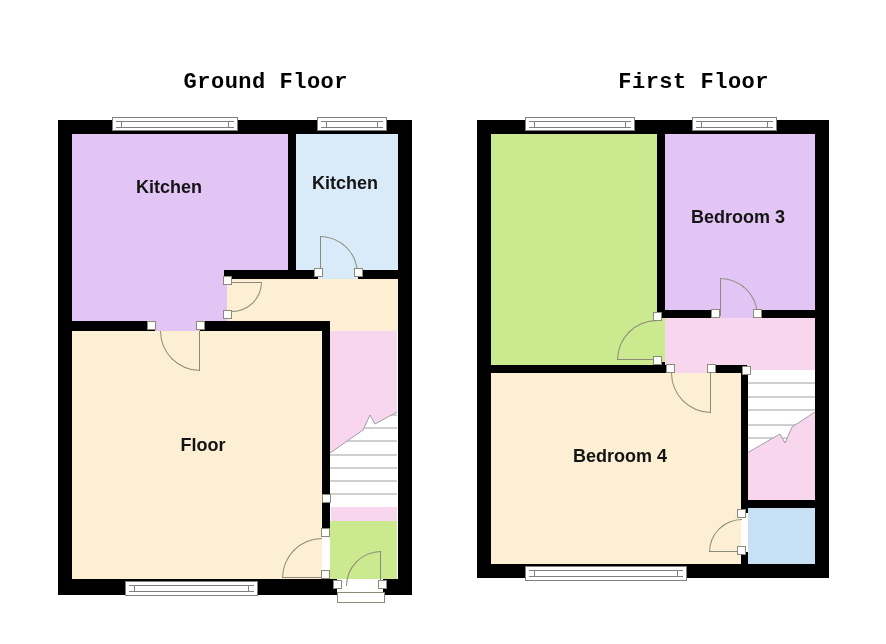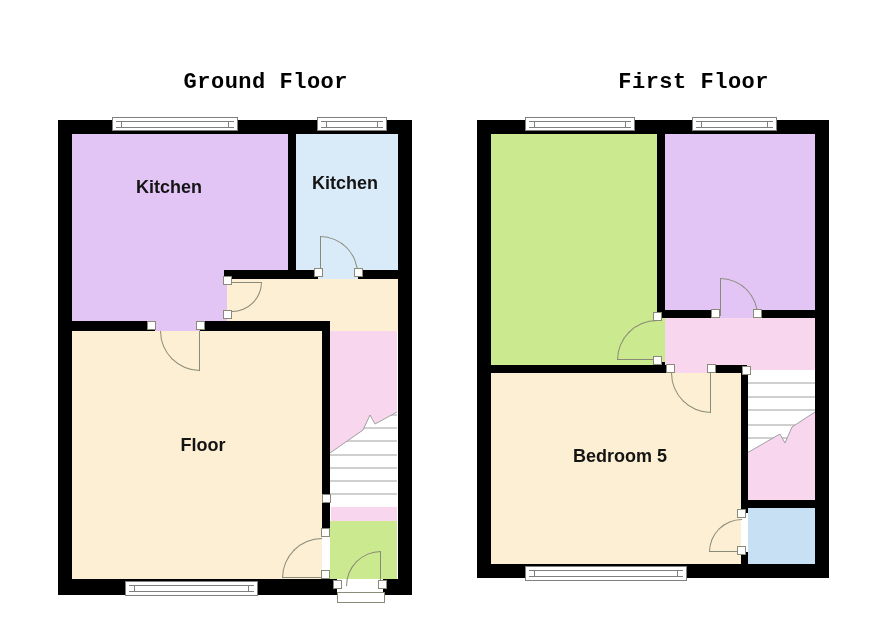--- a/index.html
+++ b/index.html
@@ -183,16 +183,17 @@
     <div class="jamb" style="left:653px;top:312px;"></div>
     <div class="jamb" style="left:653px;top:356px;"></div>
     <div class="jamb" style="left:711px;top:309px;"></div>
     <div class="jamb" style="left:753px;top:309px;"></div>
     <div class="jamb" style="left:666px;top:364px;"></div>
     <div class="jamb" style="left:707px;top:364px;"></div>
     <div class="jamb" style="left:742px;top:366px;"></div>
     <div class="jamb" style="left:737px;top:509px;"></div>
     <div class="jamb" style="left:737px;top:546px;"></div>
 
-    <div class="room-label" style="left:545px;top:446px;width:150px;">Bedroom 5</div>
+    <div class="room-label" style="left:663px;top:207px;width:150px;">Bedroom 3</div>
+    <div class="room-label" style="left:545px;top:446px;width:150px;">Bedroom 4</div>
   </div>
 
 </div>
 
 </body></html>

